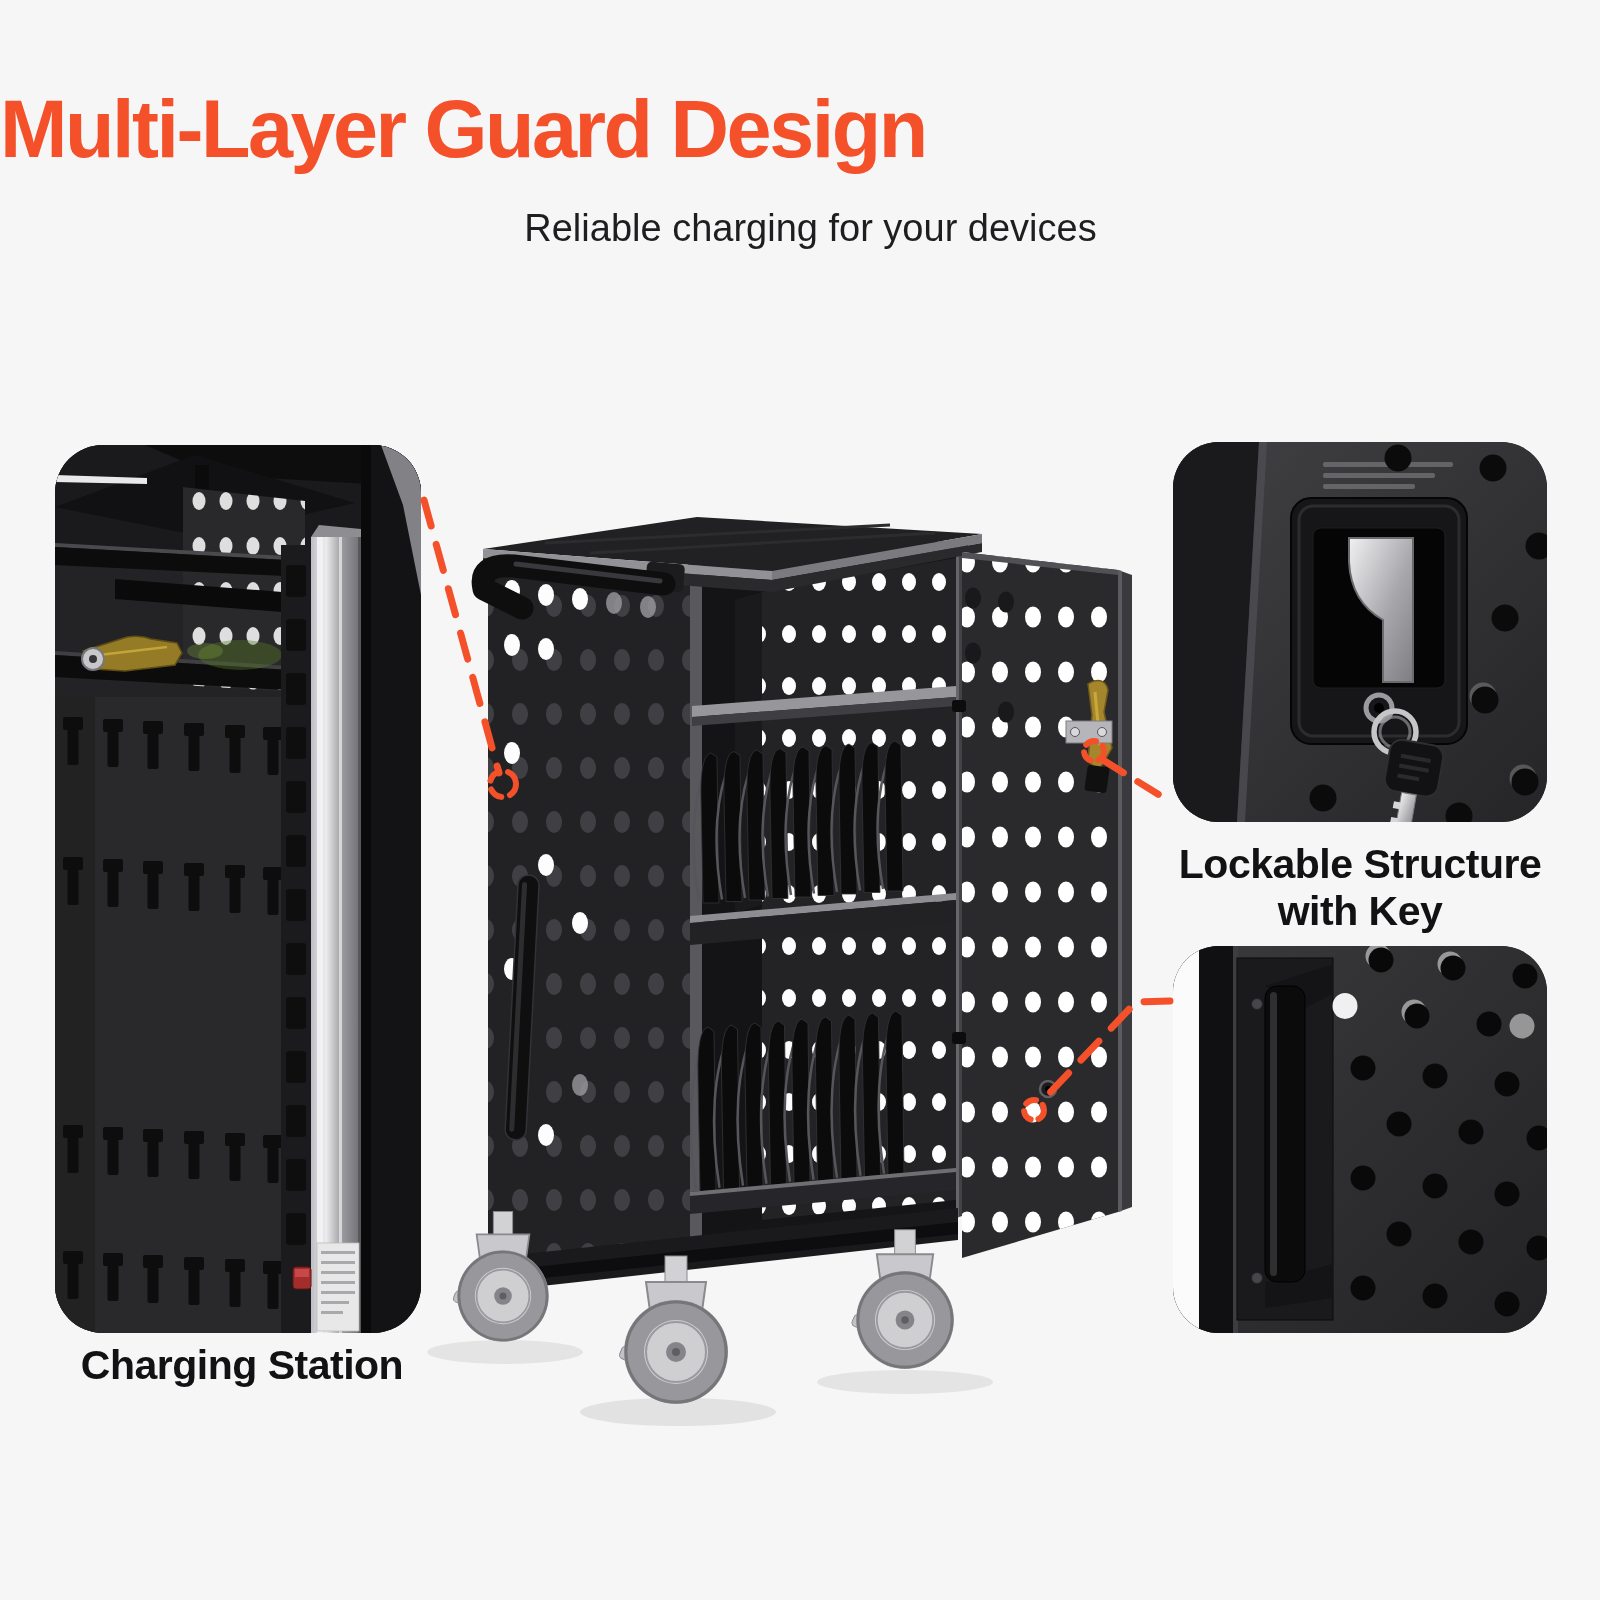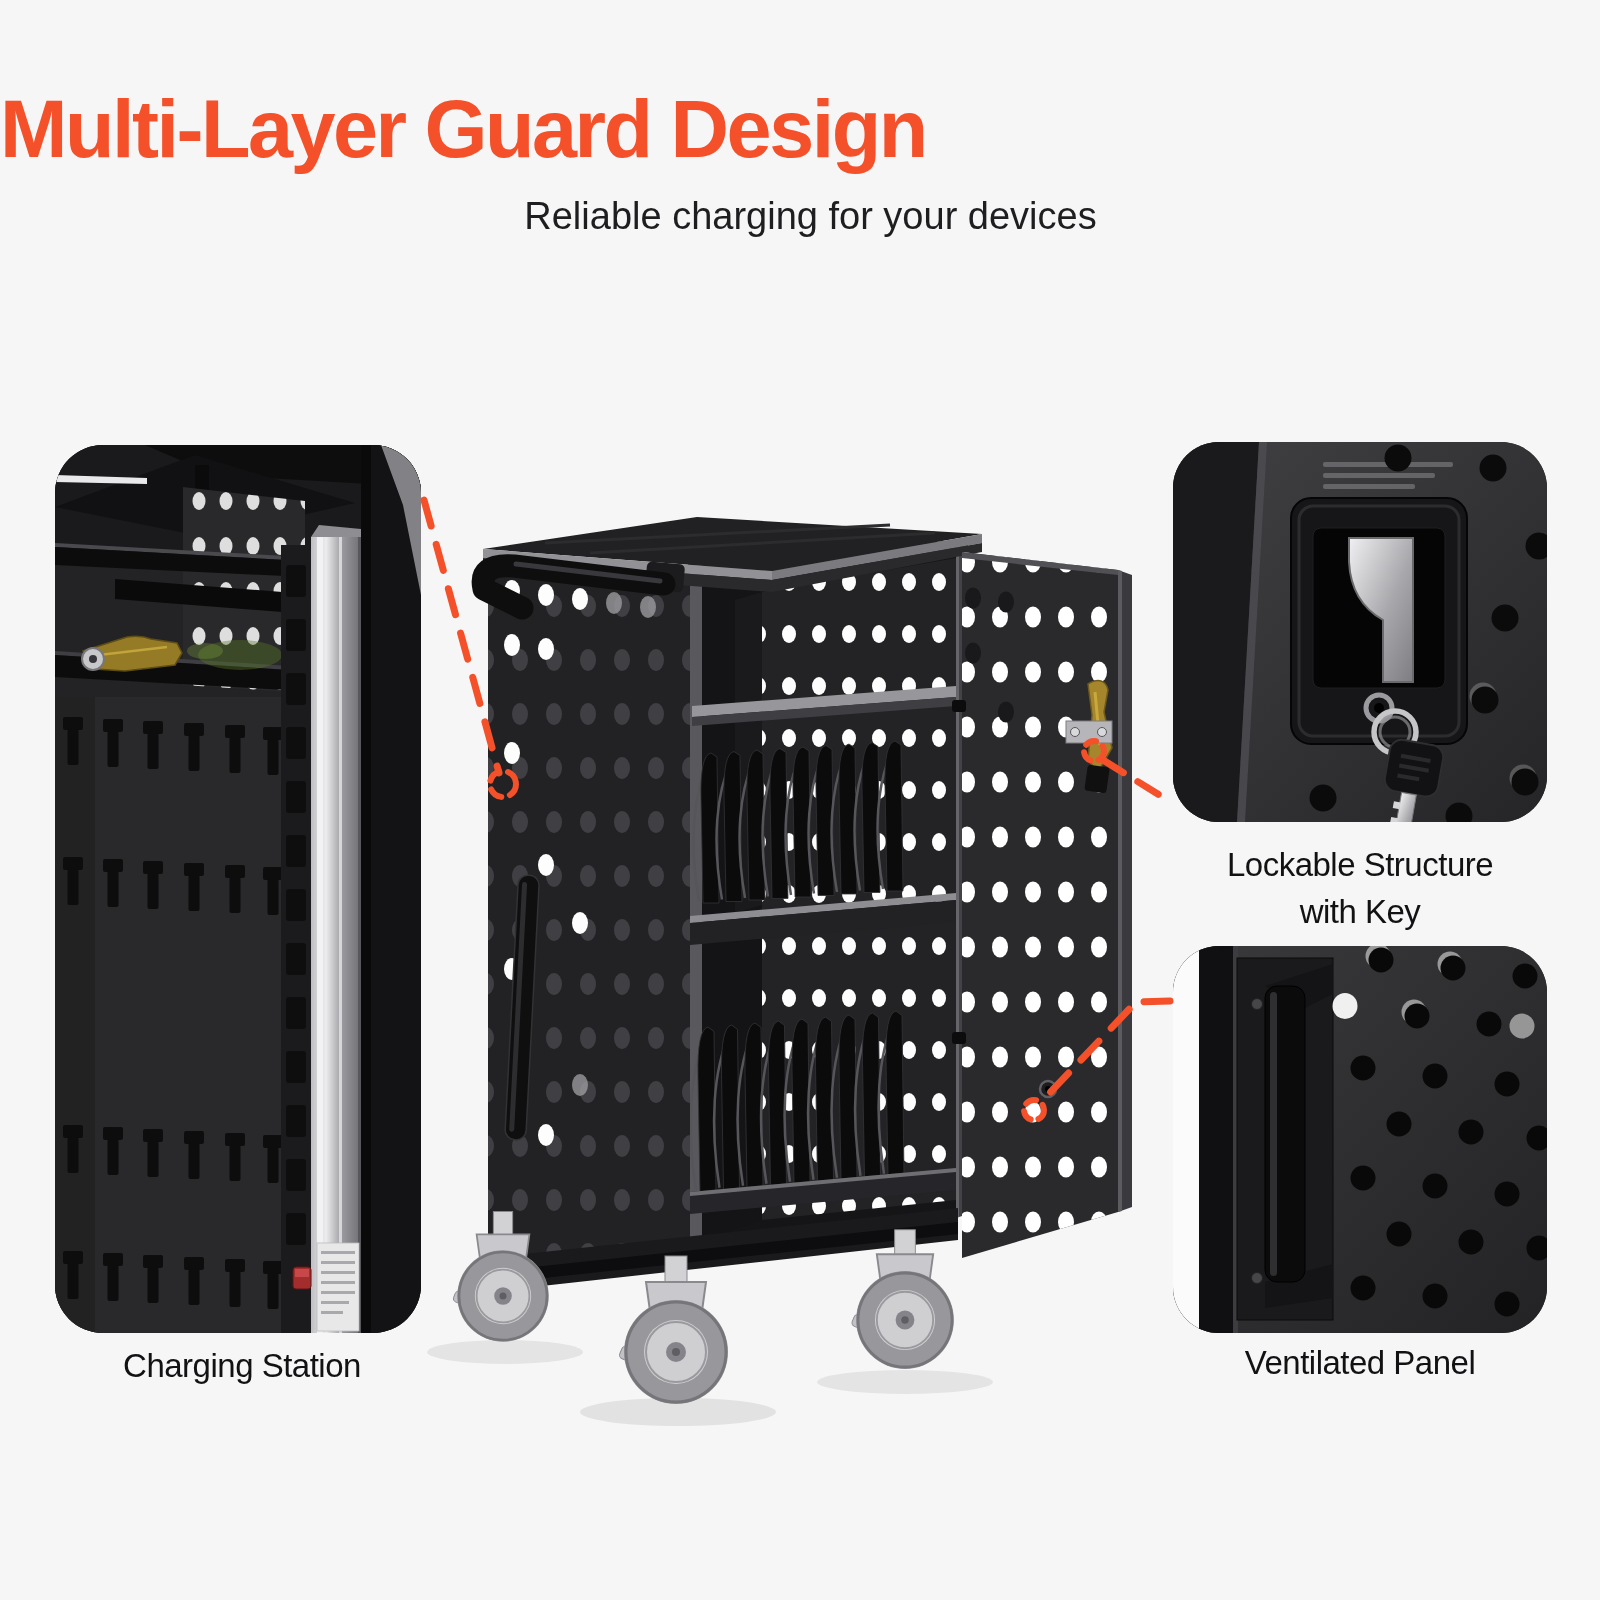--- a/index.html
+++ b/index.html
@@ -9,31 +9,31 @@
     font-family:"Liberation Sans", sans-serif;
   }
   .title{
     position:absolute;left:0;right:0;top:84px;text-align:left;
     font-size:81px;line-height:90px;font-weight:800;letter-spacing:-2.5px;
     color:#f4502a;margin:0;
   }
   .subtitle{
     position:absolute;left:0;right:0;top:193px;text-align:center;
     font-size:38px;line-height:46px;font-weight:400;letter-spacing:0;
-    color:#1e1e20;margin:0;padding-left:21px;
+    color:#1e1e20;margin:12px;padding-left:21px;
   }
   .figure{position:absolute;border-radius:46px;overflow:hidden;background:#232325;}
   .figure svg{display:block;}
   .fig-charging{left:55px;top:445px;width:366px;height:888px;border-radius:48px;}
   .fig-lock{left:1173px;top:442px;width:374px;height:380px;}
   .fig-vent{left:1173px;top:946px;width:374px;height:387px;}
   .cart-wrap{position:absolute;left:410px;top:485px;width:790px;height:975px;}
   .caption{
     position:absolute;text-align:center;color:#121214;
-    font-size:33px;line-height:47px;font-weight:400;letter-spacing:-0.5px;
+    font-size:41px;line-height:47px;font-weight:700;letter-spacing:-0.5px;
   }
   .cap-charging{left:42px;top:1342px;width:400px;}
   .cap-lock{left:1160px;top:841px;width:400px;}
   .cap-vent{left:1160px;top:1339px;width:400px;}
   .connectors{position:absolute;left:0;top:0;width:1600px;height:1600px;pointer-events:none;}
 </style>
 </head>
 <body>
 
 <div class="page">
@@ -479,21 +479,20 @@
   </div>
 
   <div class="caption cap-charging">
     <div>Charging Station</div>
   </div>
   <div class="caption cap-lock">
     <div>Lockable Structure</div>
     <div>with Key</div>
   </div>
   <div class="caption cap-vent">
-    <div>Ventilated Panel</div>
   </div>
 
   <svg class="connectors" viewBox="0 0 1600 1600">
     <g stroke="#f4512b" fill="none" stroke-linecap="round">
       <path d="M 424,500 L 499,773" stroke-width="7" stroke-dasharray="27 19"></path>
       <circle cx="503" cy="784" r="13" stroke-width="6" stroke-dasharray="13 9"></circle>
       <circle cx="1094" cy="751" r="10" stroke-width="6" stroke-dasharray="11 8"></circle>
       <path d="M 1103,760 L 1169,801" stroke-width="7" stroke-dasharray="24 17"></path>
       <path d="M 1170,1001 L 1136,1002 L 1043,1100" stroke-width="7" stroke-dasharray="26 18"></path>
       <circle cx="1034" cy="1110" r="10" stroke-width="6" stroke-dasharray="11 8"></circle>

